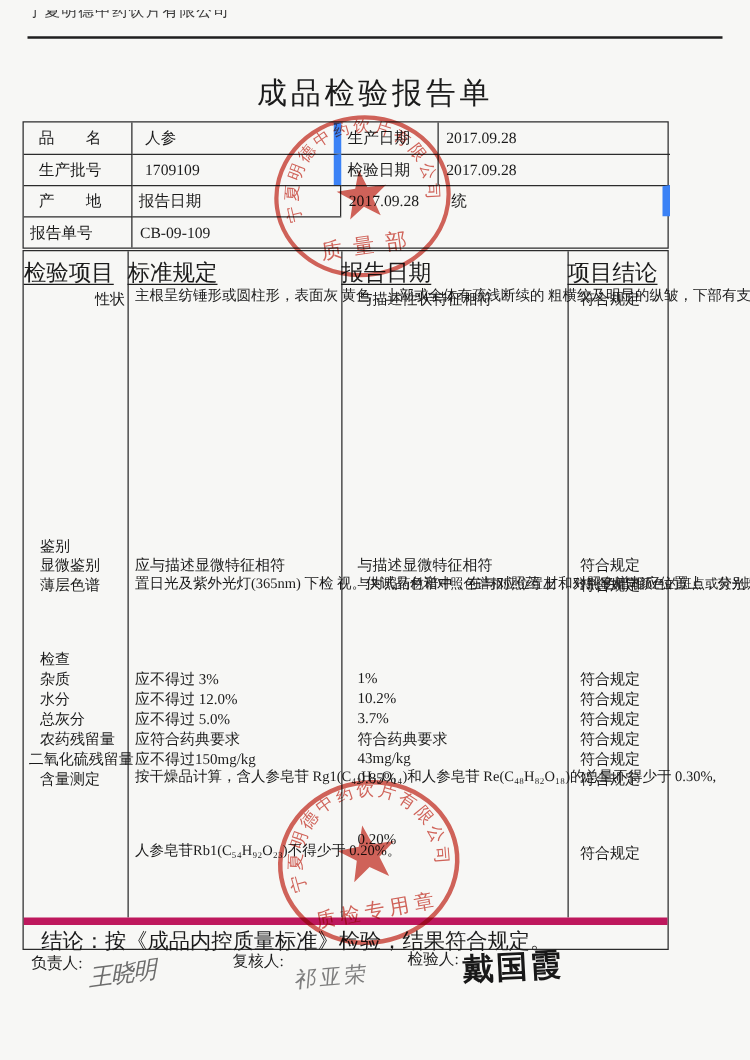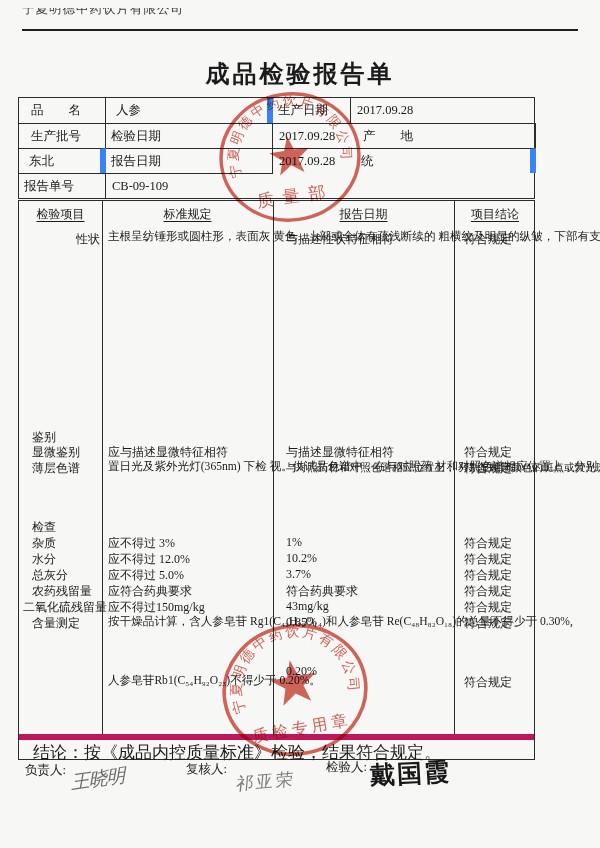--- a/index.html
+++ b/index.html
@@ -9,21 +9,21 @@
     font-family:"Liberation Serif","DejaVu Serif",serif;
     color:#1b1b1b;
   }
   
   .tophdr{position:absolute;top:8px;left:22px;right:22px;height:15px;overflow:hidden;}
   .tophdr-inner{display:flex;justify-content:space-between;}
   .tophdr-inner span{display:inline-block;margin-top:-7px;font-size:12.5px;color:#3a3a3a;letter-spacing:1px;}
   .toprule{position:absolute;top:29px;left:22px;right:22px;border-top:2px solid #1f1f1f;}
   
   .title{position:absolute;top:58px;left:0;width:100%;text-align:center;
-    font-size:24px;font-weight:bold;letter-spacing:3px;}
+    font-size:24px;font-weight:normal;letter-spacing:3px;}
   
   .info-table{
     position:absolute;left:18px;top:97px;width:517px;
     display:grid;grid-template-columns:87px 167px 78px 185px;
     border:1px solid #2c2c2c;box-sizing:border-box;
     font-size:12.5px;
   }
   .info-table .cell{
     height:25px;line-height:25px;box-sizing:border-box;
     border-top:1px solid #2c2c2c;overflow:hidden;white-space:nowrap;
@@ -34,21 +34,21 @@
   .info-table .lab2{padding-left:5px;border-right:1px solid #2c2c2c;}
   .info-table .val2{padding-left:6px;}
   
   .main-table{
     position:absolute;left:18px;top:200px;width:517px;height:560px;
     border:1px solid #2c2c2c;box-sizing:border-box;font-size:12px;
   }
   .vline{position:absolute;top:0;height:533px;width:0;border-left:1px solid #2c2c2c;}
   .mt-headers span{
     position:absolute;top:5px;text-decoration:underline;text-underline-offset:3px;
-    font-size:12px;text-align:center;
+    font-size:18px;
   }
   .trow span{position:absolute;white-space:nowrap;}
   .c1{left:13px;}
   .c2{left:89px;width:163px;}
   .c3{left:267px;width:166px;}
   .c4{left:445px;}
   .bigpre{font-size:11.6px;line-height:16.5px;white-space:pre-line;}
   .midpre{font-size:11.6px;line-height:15.3px;white-space:pre-line;}
   .smallpre{font-size:10.6px;line-height:15.3px;white-space:pre-line;}
   .concl-row{
@@ -80,25 +80,25 @@
 
   <div class="title">成品检验报告单</div>
 
   <div class="info-table">
     <div class="cell lab r0">品　　名</div>
     <div class="cell val r0">人参</div>
     <div class="cell lab2 r0">生产日期</div>
     <div class="cell val2 r0">2017.09.28</div>
 
     <div class="cell lab">生产批号</div>
+    <div class="cell val">1709109</div>
     <div class="cell lab2">检验日期</div>
     <div class="cell val2">2017.09.28</div>
 
     <div class="cell lab">产　　地</div>
-    <div class="cell val">东北</div>
     <div class="cell lab2">报告日期</div>
     <div class="cell val2">2017.09.28</div>
 
     <div class="cell val">统</div>
     <div class="cell lab2">报告单号</div>
     <div class="cell val2">CB-09-109</div>
   </div>
 
   <div class="main-table">
     <div class="vline" style="left:83px"></div>

